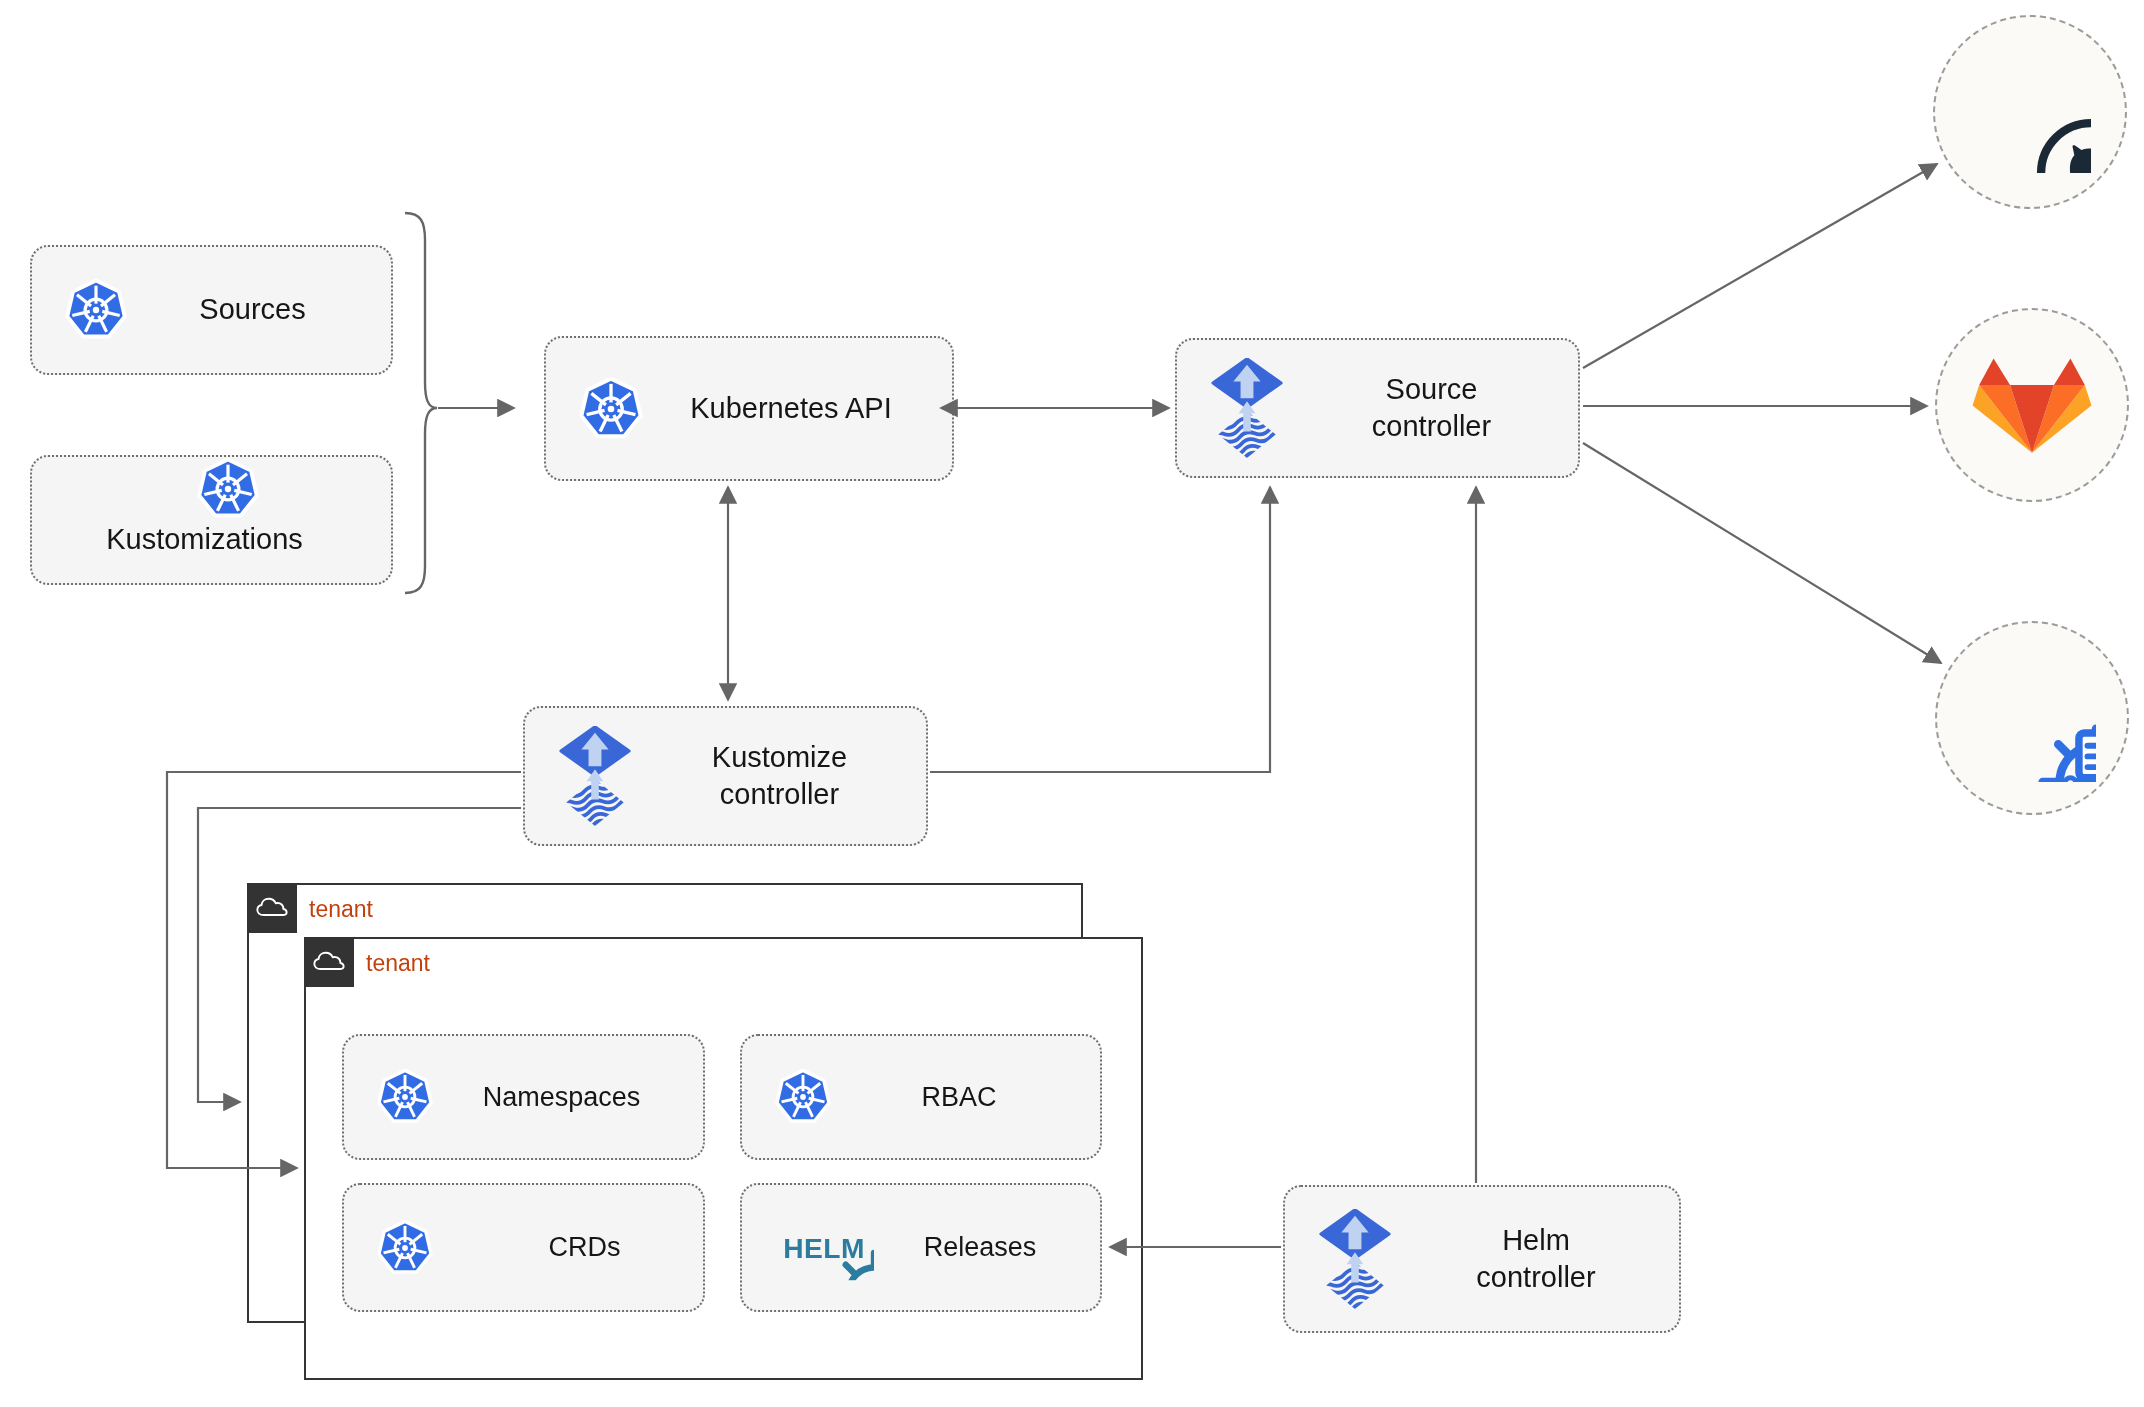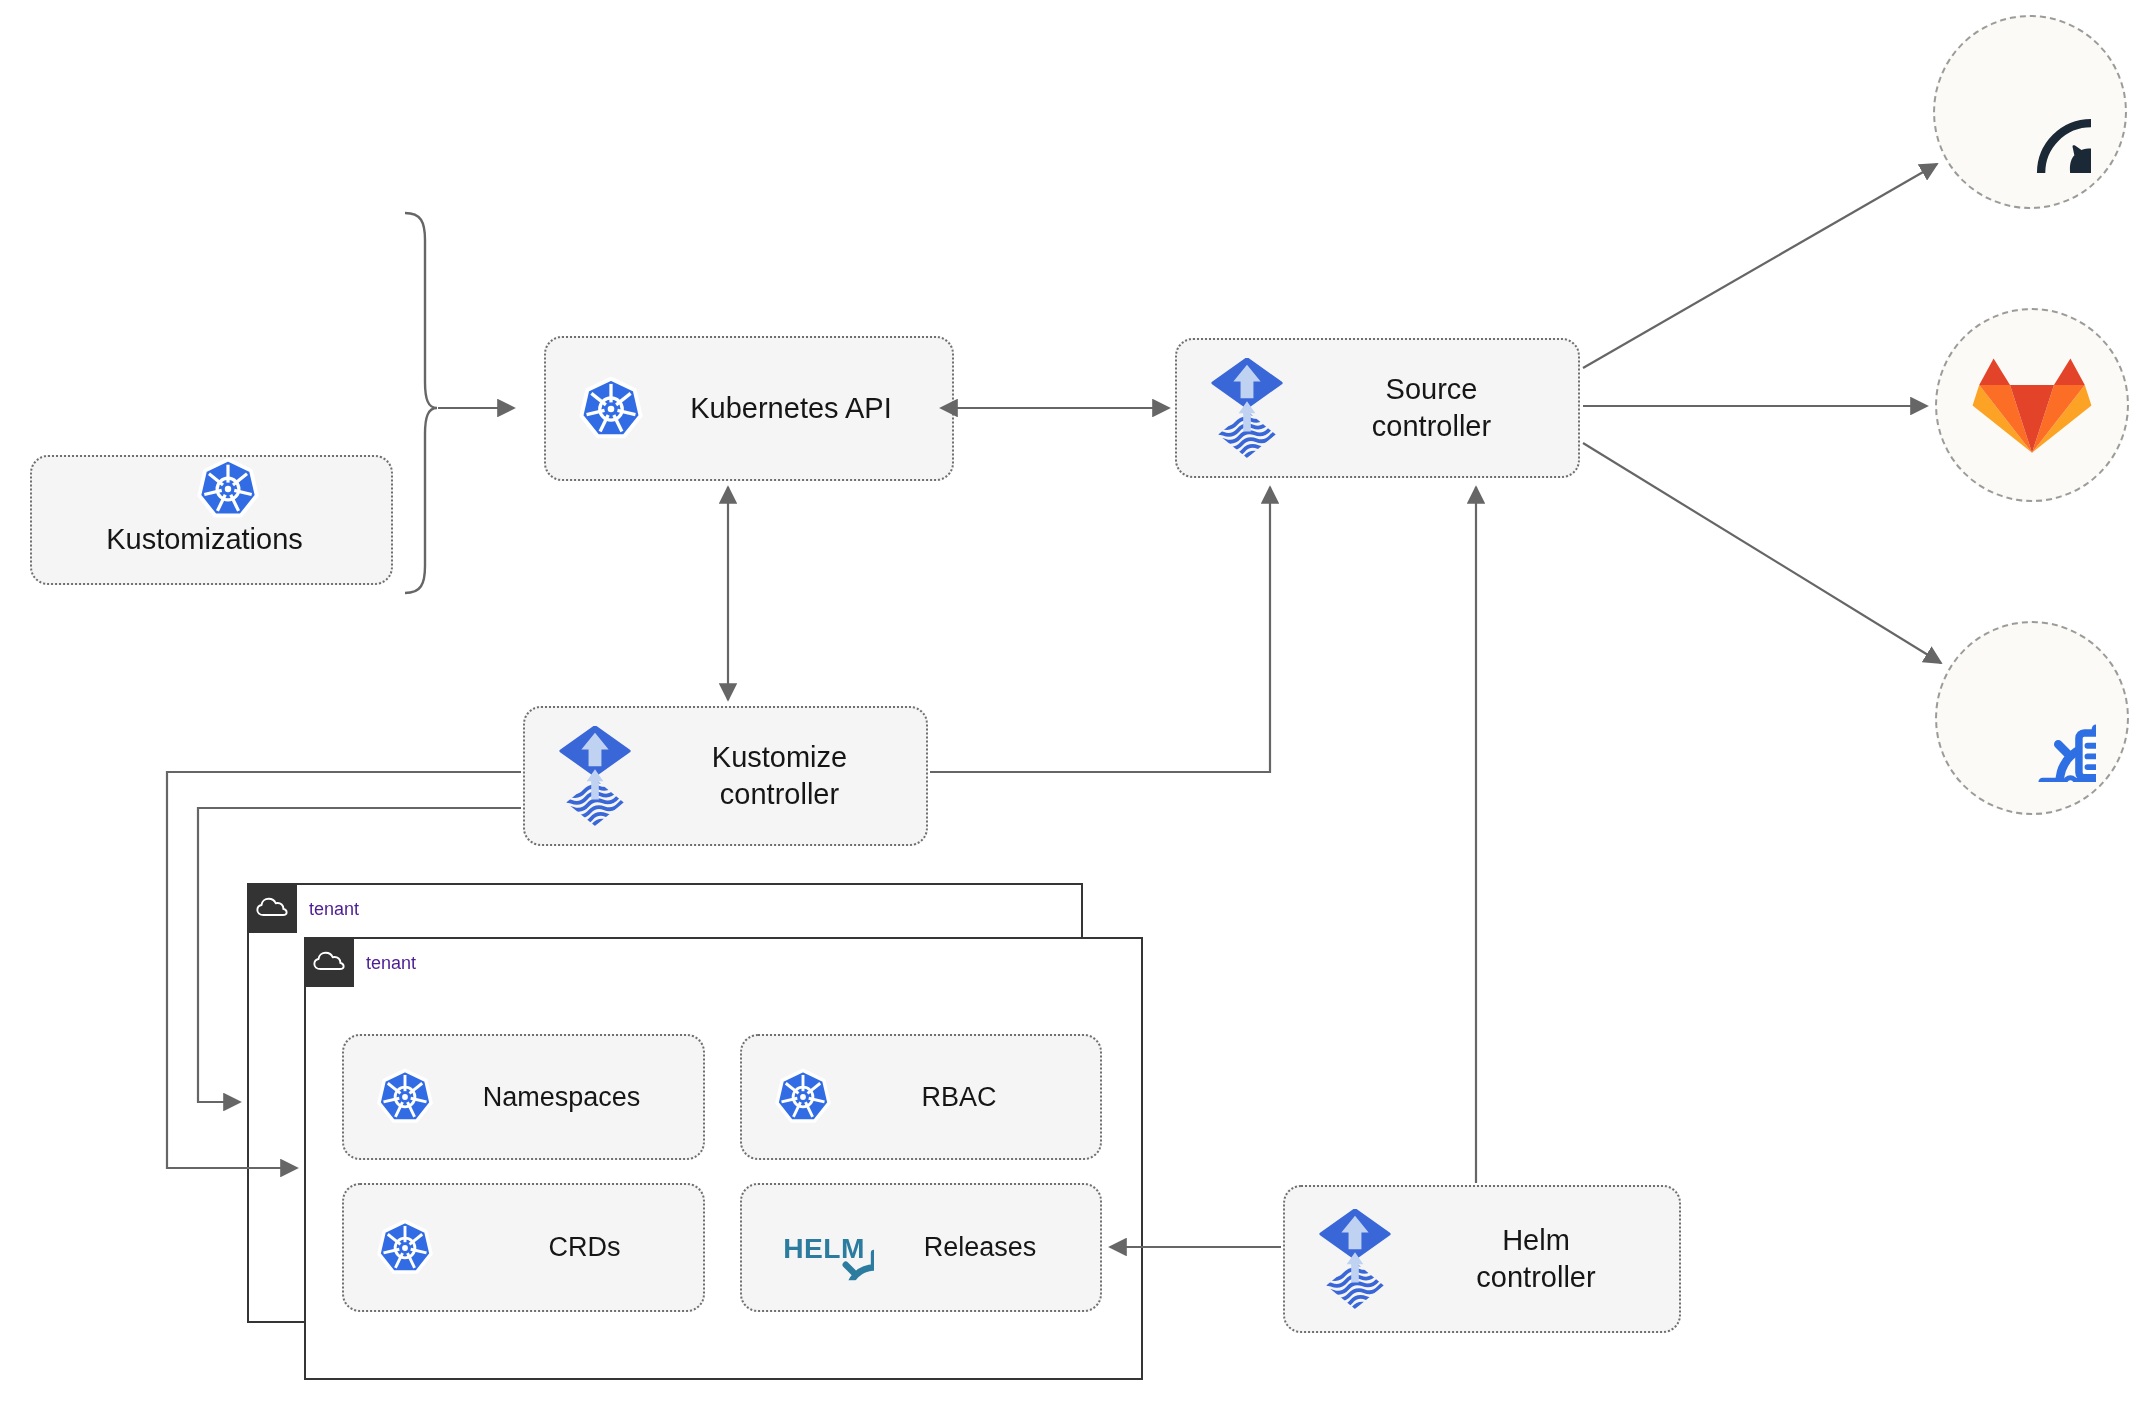--- a/index.html
+++ b/index.html
@@ -30,21 +30,21 @@
   .tenant{
     position:absolute;background:#ffffff;border:2.5px solid var(--tenant-border);
     box-sizing:border-box;
   }
   .tenant .badge{
     position:absolute;left:-2.5px;top:-2.5px;width:50px;height:50px;
     background:var(--tenant-badge);display:flex;align-items:center;justify-content:center;
   }
   .tenant .tlabel{
     position:absolute;left:60px;top:0;height:48px;line-height:48px;
-    font-size:18px;color:#4c1d95;
+    font-size:23px;color:#c2410c;
   }
   #edges{position:absolute;left:0;top:0;z-index:4;pointer-events:none;}
   #edges path{stroke:var(--connector);stroke-width:2.2;fill:none;}
   #edges path.thick{stroke-width:2.4;}
   .helm-text{font-family:"Liberation Sans",sans-serif;font-weight:bold;font-size:31px;
     letter-spacing:0.5px;fill:var(--helm-teal);}
 </style>
 </head>
 <body>
 
@@ -173,20 +173,26 @@
 
   <div class="tenant" style="left:304px;top:937px;width:839px;height:443px;z-index:2;">
     <div class="badge">
       <svg width="34" height="25" viewBox="0 0 36 26">
           <use href="#sym-cloud"></use>
         </svg>
     </div>
     <div class="tlabel">tenant</div>
   </div>
 
+  <div class="gbox" style="left:30px;top:245px;width:363px;height:130px;">
+    <svg class="ic" width="64" height="64" viewBox="0 0 100 100">
+        <use href="#sym-k8s"></use>
+      </svg>
+    <div class="lbl">Sources</div>
+  </div>
 
   <div class="gbox" style="left:30px;top:455px;width:363px;height:130px;flex-direction:column;">
     <svg class="ic" width="64" height="64" viewBox="0 0 100 100">
         <use href="#sym-k8s"></use>
       </svg>
     <div class="lbl">Kustomizations</div>
   </div>
 
   <div class="gbox" style="left:544px;top:336px;width:410px;height:145px;">
     <svg class="ic" width="66" height="66" viewBox="0 0 100 100">

